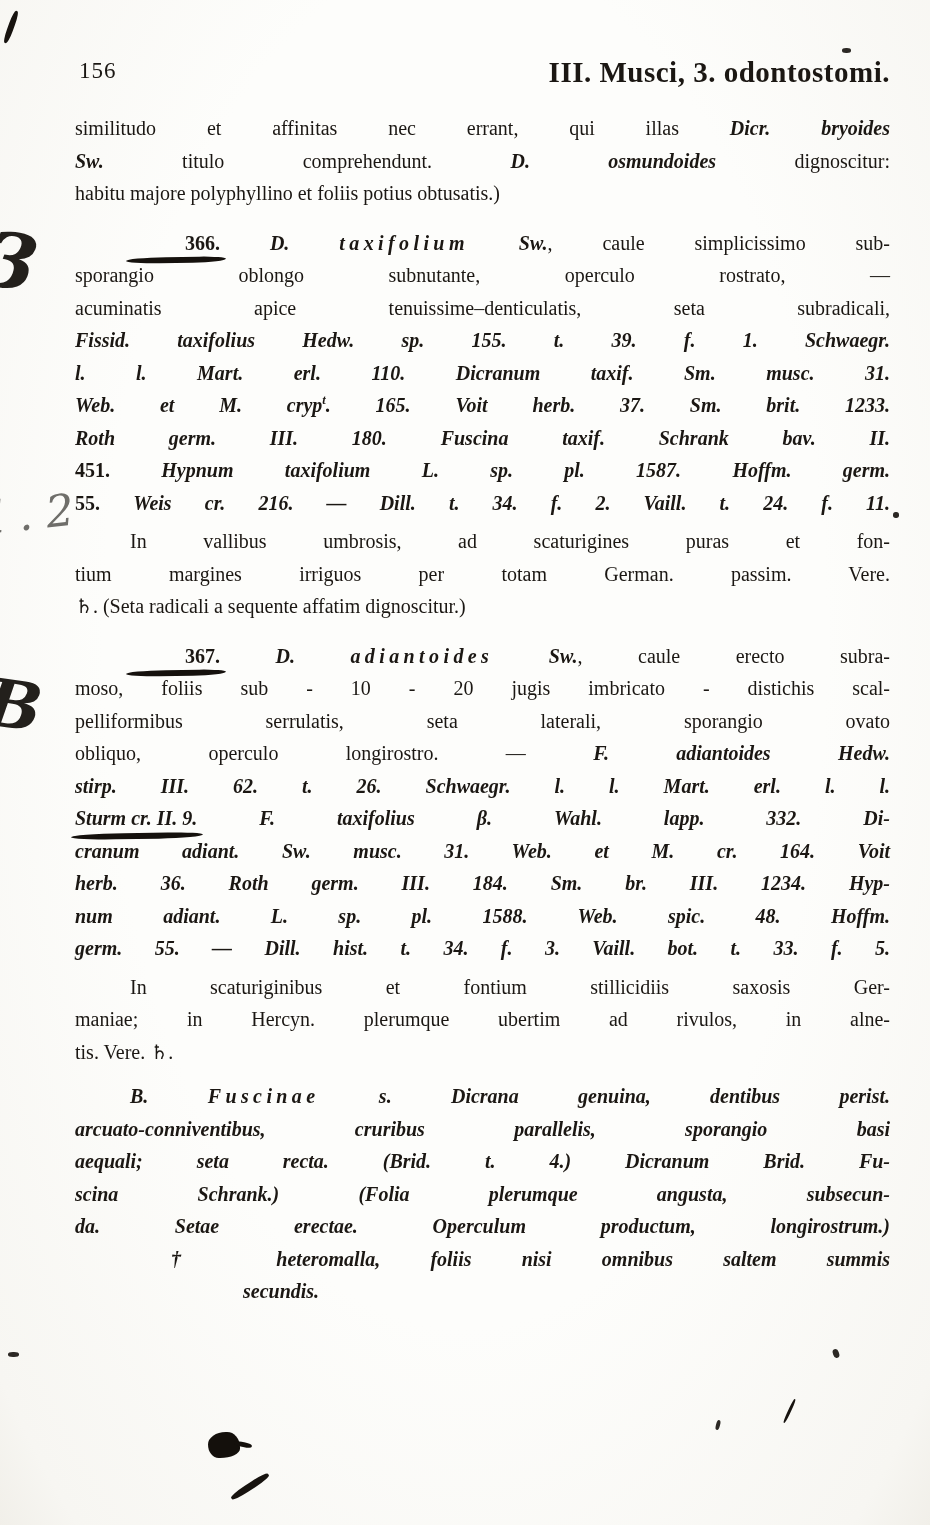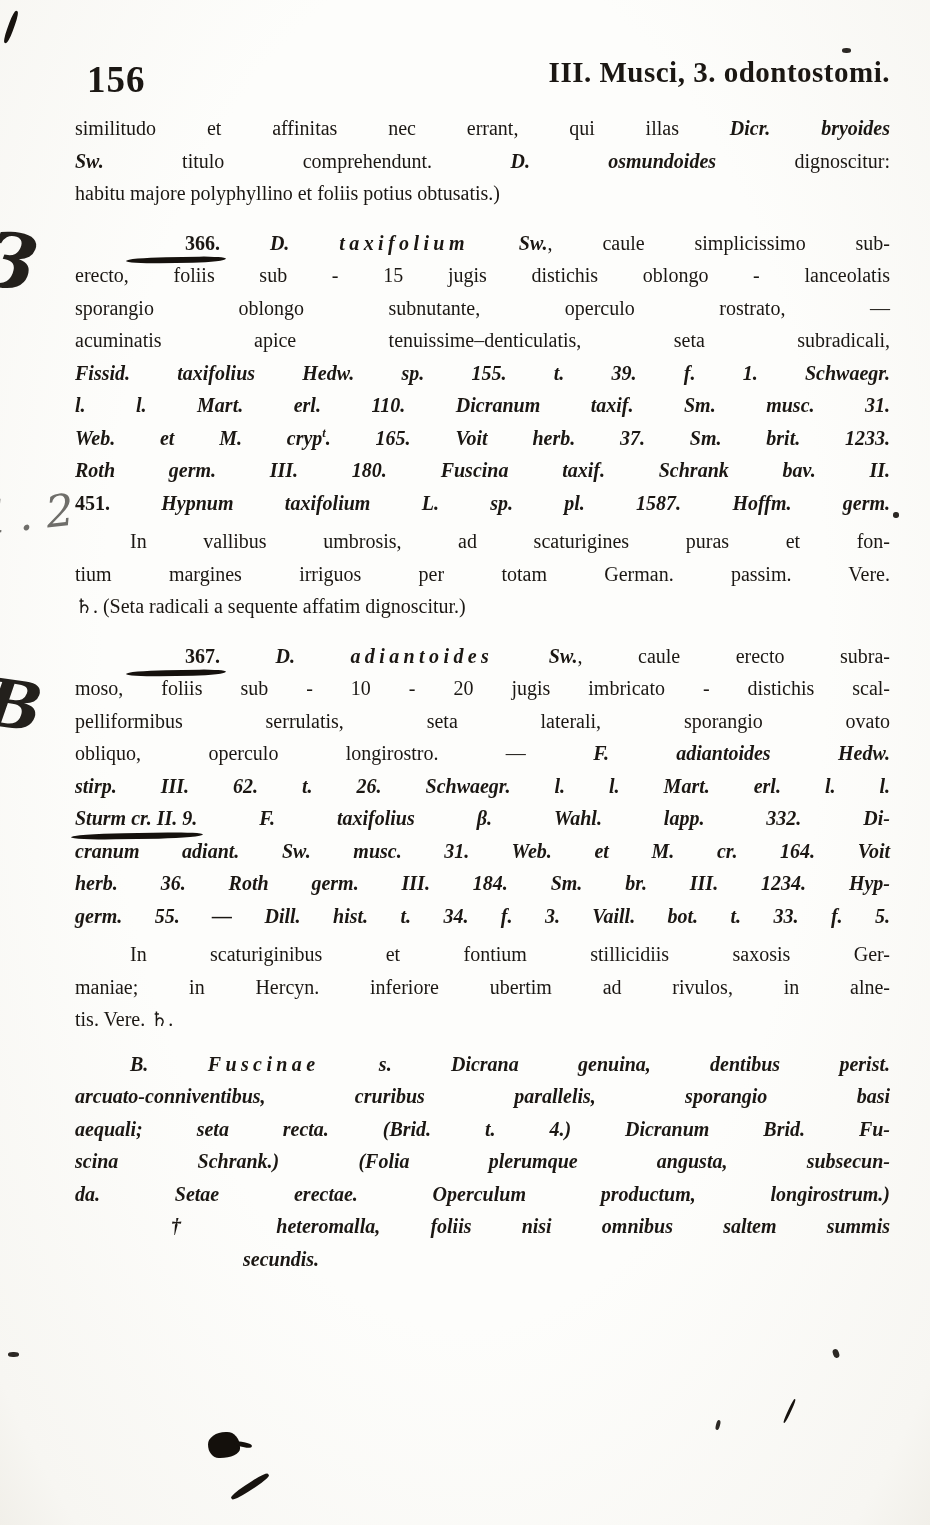--- a/index.html
+++ b/index.html
@@ -7,22 +7,22 @@
     position:relative;
     width:930px; height:1525px;
     margin:0 auto;
     background: radial-gradient(ellipse at 50% 42%, #fdfdfb 55%, #f7f6f2 92%, #f1efe9 100%);
     overflow:hidden;
     font-family:"Liberation Serif","DejaVu Serif",serif;
     color:#1b1713;
   }
   .header { position:absolute; left:75px; right:40px; top:56px; height:40px; }
   .pageno {
-    position:absolute; left:12px; top:2px;
-    font-size:37px; font-weight:700; letter-spacing:1px;
+    position:absolute; left:4px; top:2px;
+    font-size:23px; font-weight:400; letter-spacing:1px;
   }
   .running {
     display:block; text-align:right;
     font-size:29px; font-weight:700; letter-spacing:0.5px;
   }
   .content { position:absolute; left:75px; right:40px; top:112px; }
   .para { font-size:20px; line-height:32.5px; }
   .para.entry   { margin-top:17px; }
   .para.habitat { margin-top:6px; }
   .para.section { margin-top:12px; }
@@ -73,48 +73,49 @@
     <span class="running">III. Musci, 3. odontostomi.</span>
   </div>
   <div class="content" id="content">
       <div class="para intro">
         <div class="line"><span class="s-r">similitudo et affinitas nec errant, qui illas </span><span class="s-bi">Dicr. bryoides</span></div>
         <div class="line"><span class="s-bi">Sw.</span><span class="s-r"> titulo comprehendunt.  </span><span class="s-bi">D. osmundoides</span><span class="s-r"> dignoscitur:</span></div>
         <div class="line noj"><span class="s-r">habitu majore polyphyllino et foliis potius obtusatis.)</span></div>
       </div>
       <div class="para entry">
         <div class="line"><span class="s-b inked">366.</span><span class="s-r"> </span><span class="s-bi">D. </span><span class="s-bis">taxifolium</span><span class="s-bi"> Sw.</span><span class="s-r">, caule simplicissimo sub-</span></div>
-        <div class="line"><span class="s-r">erecto, foliis sub - 15 jugis distichis oblongo - lanceolatis</span></div>
         <div class="line"><span class="s-r">sporangio oblongo subnutante, operculo rostrato, —</span></div>
         <div class="line"><span class="s-r">acuminatis apice tenuissime–denticulatis, seta subradicali,</span></div>
         <div class="line"><span class="s-bi">Fissid. taxifolius Hedw. sp. 155. t. 39. f. 1. Schwaegr.</span></div>
         <div class="line"><span class="s-bi">l. l. Mart. erl. 110. Dicranum taxif. Sm. musc. 31.</span></div>
         <div class="line"><span class="s-bi">Web. et M. cryp</span><sup class="s-bi">t</sup><span class="s-bi">. 165. Voit herb. 37. Sm. brit. 1233.</span></div>
         <div class="line"><span class="s-bi">Roth germ. III. 180. Fuscina taxif. Schrank bav. II.</span></div>
         <div class="line"><span class="s-b">451. </span><span class="s-bi">Hypnum taxifolium L. sp. pl. 1587. Hoffm. germ.</span></div>
+        <div class="line"><span class="s-b">55. </span><span class="s-bi">Weis cr. 216. — Dill. t. 34. f. 2. Vaill. t. 24. f. 11.</span></div>
       </div>
       <div class="para habitat">
         <div class="line"><span class="s-r">In vallibus umbrosis, ad scaturigines puras et fon-</span></div>
         <div class="line"><span class="s-r">tium margines irriguos per totam German. passim. Vere.</span></div>
         <div class="line noj"><span class="s-sym">♄</span><span class="s-r">.  (Seta radicali a sequente affatim dignoscitur.)</span></div>
       </div>
       <div class="para entry">
         <div class="line"><span class="s-b inked">367.</span><span class="s-r"> </span><span class="s-bi">D. </span><span class="s-bis">adiantoides</span><span class="s-bi"> Sw.</span><span class="s-r">, caule erecto subra-</span></div>
         <div class="line"><span class="s-r">moso, foliis sub - 10 - 20 jugis imbricato - distichis scal-</span></div>
         <div class="line"><span class="s-r">pelliformibus serrulatis, seta laterali, sporangio ovato</span></div>
         <div class="line"><span class="s-r">obliquo, operculo longirostro. — </span><span class="s-bi">F. adiantoides Hedw.</span></div>
         <div class="line"><span class="s-bi">stirp. III. 62. t. 26. Schwaegr. l. l. Mart. erl. l. l.</span></div>
         <div class="line"><span class="s-bi inked">Sturm cr. II. 9.</span><span class="s-bi"> F. taxifolius β. Wahl. lapp. 332. Di-</span></div>
         <div class="line"><span class="s-bi">cranum adiant. Sw. musc. 31. Web. et M. cr. 164. Voit</span></div>
         <div class="line"><span class="s-bi">herb. 36. Roth germ. III. 184. Sm. br. III. 1234. Hyp-</span></div>
+        <div class="line"><span class="s-bi">num adiant. L. sp. pl. 1588. Web. spic. 48. Hoffm.</span></div>
         <div class="line"><span class="s-bi">germ. 55. — Dill. hist. t. 34. f. 3. Vaill. bot. t. 33. f. 5.</span></div>
       </div>
       <div class="para habitat">
         <div class="line"><span class="s-r">In scaturiginibus et fontium stillicidiis saxosis Ger-</span></div>
-        <div class="line"><span class="s-r">maniae; in Hercyn. inferiore ubertim ad rivulos, in alne-</span></div>
+        <div class="line"><span class="s-r">maniae; in Hercyn. plerumque ubertim ad rivulos, in alne-</span></div>
         <div class="line noj"><span class="s-r">tis.  Vere. </span><span class="s-sym">♄</span><span class="s-r">.</span></div>
       </div>
       <div class="para section">
         <div class="line"><span class="s-bi">B. </span><span class="s-bis">Fuscinae</span><span class="s-bi"> s. Dicrana genuina, dentibus perist.</span></div>
         <div class="line"><span class="s-bi">arcuato-conniventibus, cruribus parallelis, sporangio basi</span></div>
         <div class="line"><span class="s-bi">aequali; seta recta.  (Brid. t. 4.) Dicranum Brid. Fu-</span></div>
         <div class="line"><span class="s-bi">scina Schrank.)  (Folia plerumque angusta, subsecun-</span></div>
         <div class="line"><span class="s-bi">da. Setae erectae.  Operculum productum, longirostrum.)</span></div>
       </div>
       <div class="para note">

